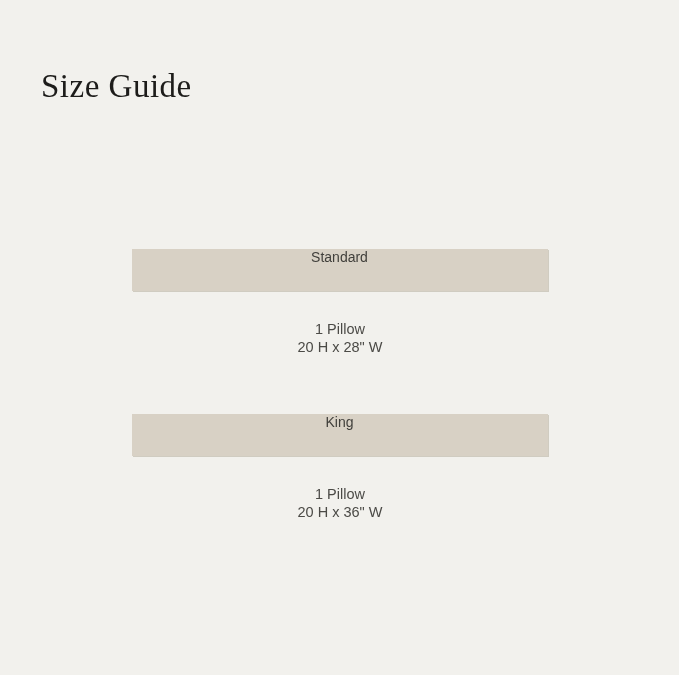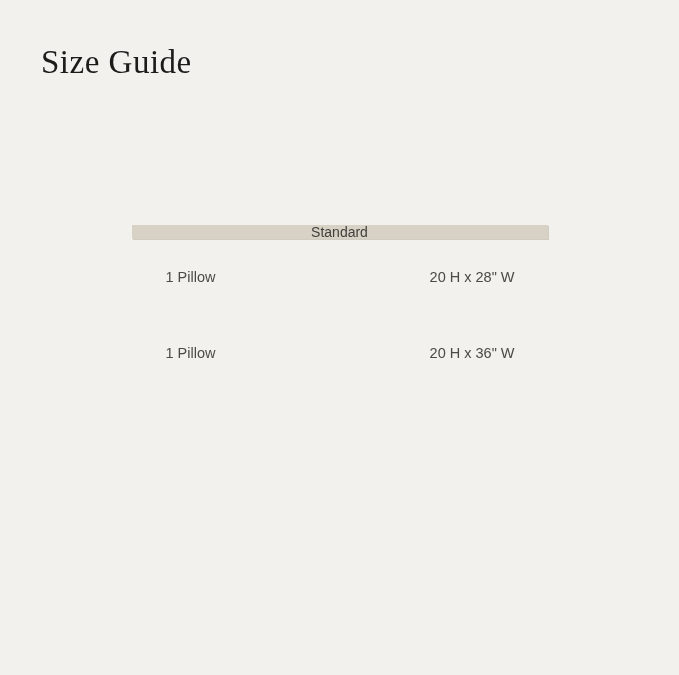--- a/index.html
+++ b/index.html
@@ -12,20 +12,21 @@
   }
   .page {
     width: 679px;
     height: 675px;
     position: relative;
   }
   .page-header {
     padding: 42px 0 0 41px;
     display: flex;
     align-items: baseline;
+    margin-top: 24px;
   }
   .page-title {
     font-family: "Liberation Serif", serif;
     font-weight: 400;
     font-size: 33px;
     line-height: 40px;
     color: #1d1c1a;
     letter-spacing: 0.5px;
   }
   .page-subtitle {
@@ -37,41 +38,42 @@
     top: -2px;
   }
   .tables {
     width: 416px;
     margin: 143px auto 0 auto;
   }
   .size-section + .size-section {
     margin-top: 58px;
   }
   .section-header {
-    height: 14px;
+    height: 42px;
     background: #d8d1c5;
     display: flex;
-    align-items: center;
+    align-items: flex-start;
     justify-content: center;
     box-shadow: 1px 1px 0 rgba(146, 134, 112, 0.35);
     margin-top: 47px;
   }
   .section-header span {
     font-size: 14px;
     color: #403f3b;
   }
   .size-row {
     margin-top: 29px;
     padding: 0 33px 0 34px;
     display: flex;
     justify-content: space-between;
     align-items: center;
     font-size: 14.5px;
     color: #4b4a46;
     line-height: 18px;
+    flex-direction: column;
   }
 </style>
 </head>
 <body>
 
 <div class="page">
 
   <header class="page-header">
     <h1 class="page-title">Size Guide</h1>
   </header>
@@ -82,20 +84,23 @@
       <div class="section-header">
         <span>Standard</span>
       </div>
       <div class="size-row">
         <span class="row-item">1 Pillow</span>
         <span class="row-dims">20 H x 28" W</span>
       </div>
     </section>
 
     <section class="size-section">
+      <div class="section-header">
+        <span>King</span>
+      </div>
       <div class="size-row">
         <span class="row-item">1 Pillow</span>
         <span class="row-dims">20 H x 36" W</span>
       </div>
     </section>
 
   </main>
 
 </div>
 

